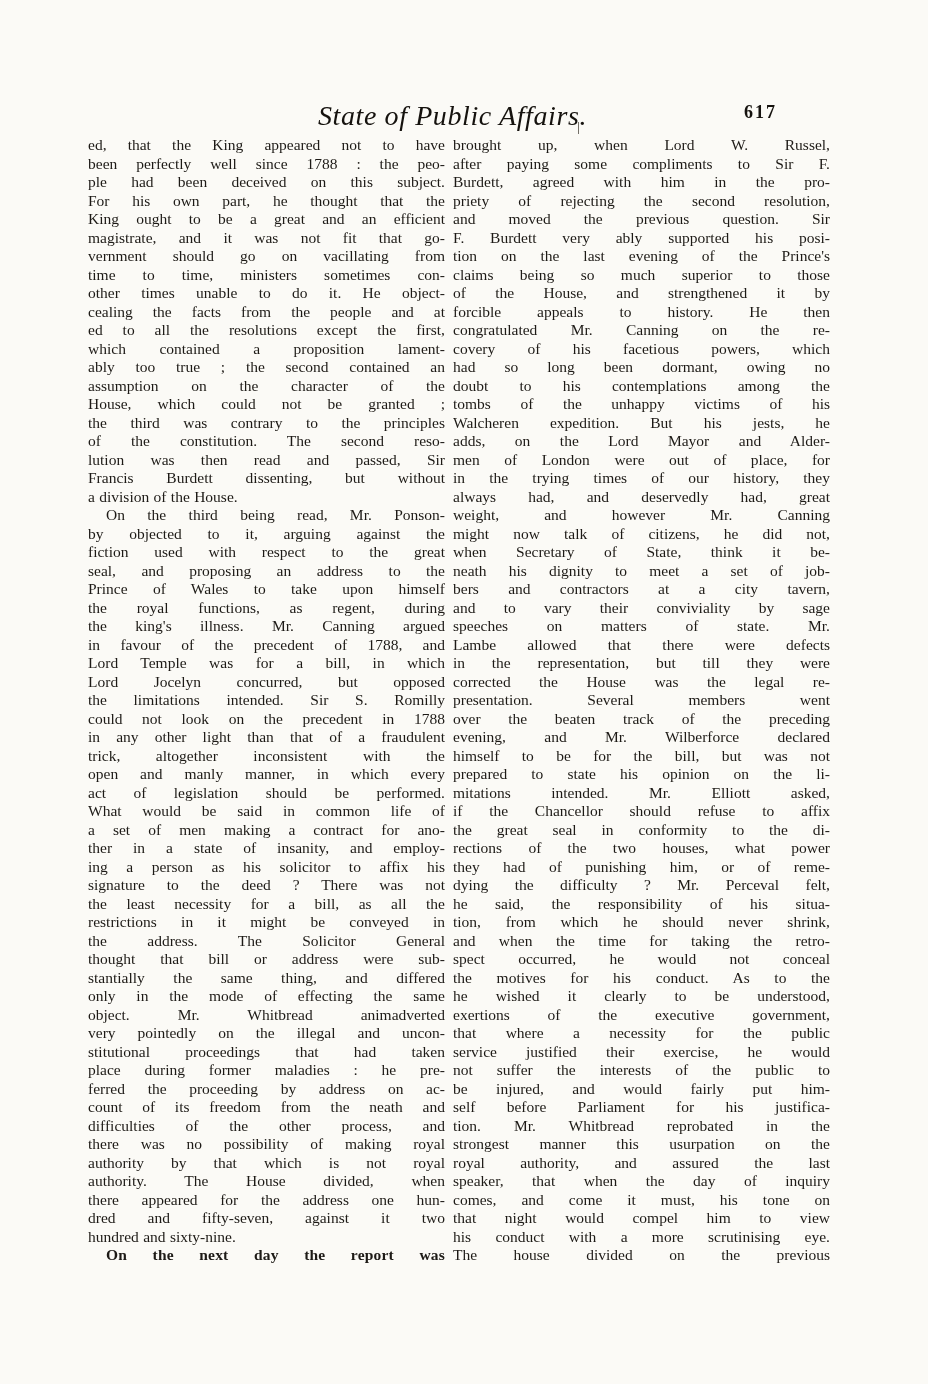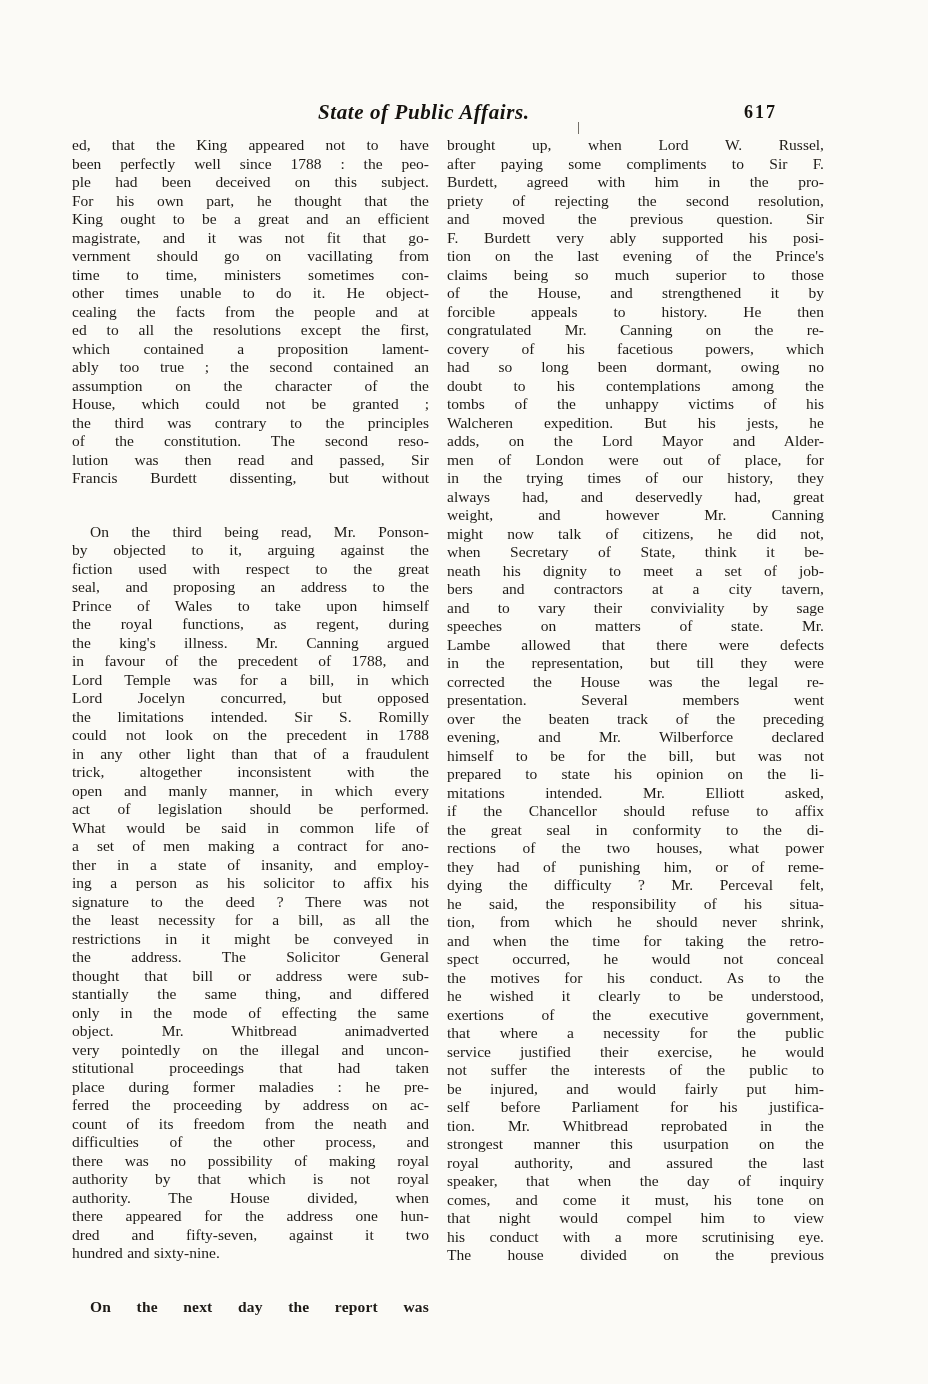--- a/index.html
+++ b/index.html
@@ -17,63 +17,62 @@
   }
   .page {
     position: absolute;
     inset: 0;
   }
   .running-title {
     position: absolute;
     top: 100px;
     left: 318px;
     font-style: italic;
-    font-size: 21px;
+    font-size: 28px;
     letter-spacing: 0.6px;
     white-space: nowrap;
     color: #15120e;
-    font-weight: bold;
   }
   .page-number {
     position: absolute;
     top: 102px;
     left: 744px;
     font-size: 18px;
     font-weight: bold;
     letter-spacing: 2px;
     color: #15120e;
     font-family: Liberation Serif, serif;
   }
   .columns {
     position: absolute;
     top: 136px;
-    left: 72px;
+    left: 88px;
     display: flex;
-    gap: 18px;
+    gap: 8px;
+    align-items: flex-end;
   }
   .col {
     display: block;
   }
   .col-left  { width: 357px; }
   .col-right { width: 377px; }
   .line {
     font-size: 15.5px;
     line-height: 18.5px;
     height: 18.5px;
     white-space: normal;
     text-align: left;
     word-spacing: 0.5px;
   }
   .line.j {
     text-align: justify;
     text-align-last: justify;
   }
   .line.indent {
     text-indent: 18px;
-    margin-top: 35px;
   }
   .line.heavy {
     font-weight: bold;
     letter-spacing: 0.2px;
   }
   
   .tick-mark {
     position: absolute;
     top: 122px;
     left: 578px;
@@ -105,20 +104,21 @@
         <div class="line j">cealing the facts from the people and at</div>
         <div class="line j">ed to all the resolutions except the first,</div>
         <div class="line j">which contained a proposition lament-</div>
         <div class="line j">ably too true ; the second contained an</div>
         <div class="line j">assumption on the character of the</div>
         <div class="line j">House, which could not be granted ;</div>
         <div class="line j">the third was contrary to the principles</div>
         <div class="line j">of the constitution.  The second reso-</div>
         <div class="line j">lution was then read and passed, Sir</div>
         <div class="line j">Francis Burdett dissenting, but without</div>
+        <div class="line">a division of the House.</div>
         <div class="line j indent">On the third being read, Mr. Ponson-</div>
         <div class="line j">by objected to it, arguing against the</div>
         <div class="line j">fiction used with respect to the great</div>
         <div class="line j">seal, and proposing an address to the</div>
         <div class="line j">Prince of Wales to take upon himself</div>
         <div class="line j">the royal functions, as regent, during</div>
         <div class="line j">the king's illness.  Mr. Canning argued</div>
         <div class="line j">in favour of the precedent of 1788, and</div>
         <div class="line j">Lord Temple was for a bill, in which</div>
         <div class="line j">Lord Jocelyn concurred, but opposed</div>

